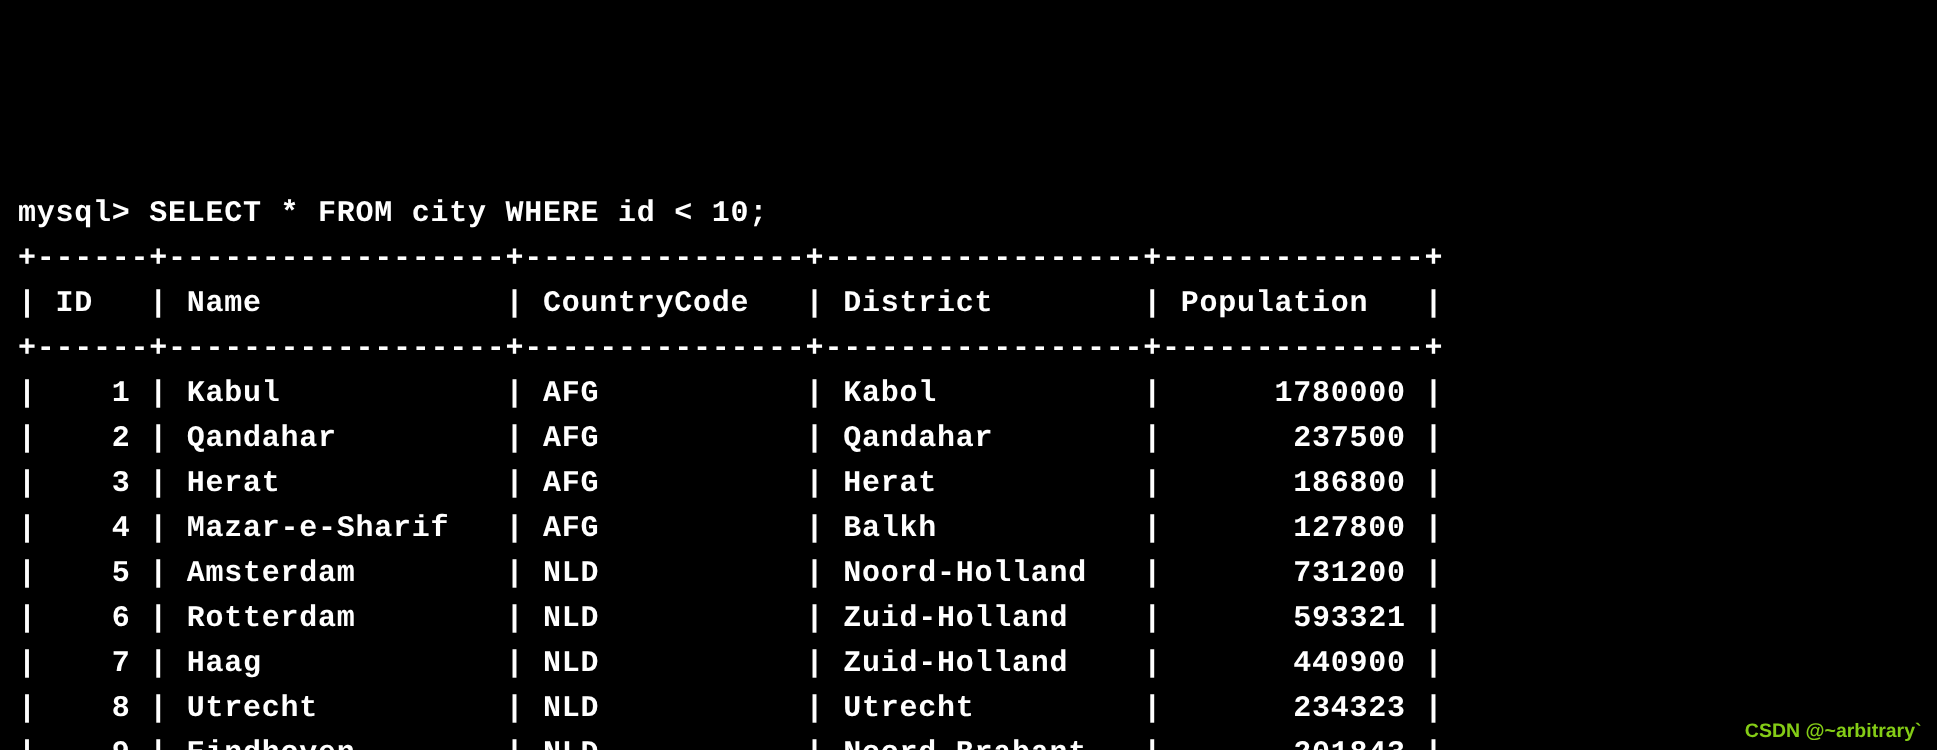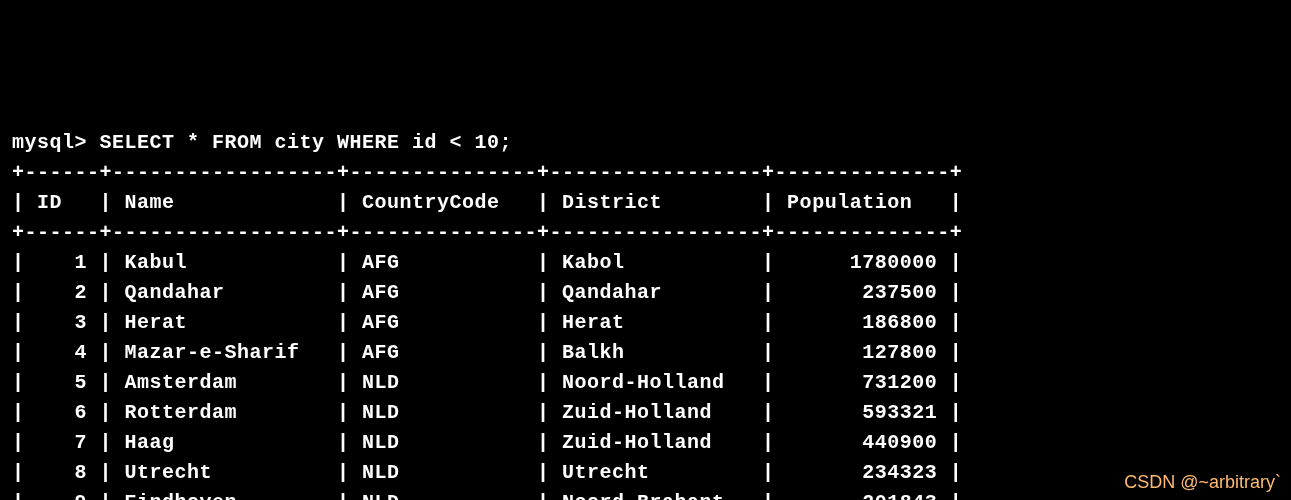--- a/index.html
+++ b/index.html
@@ -14,23 +14,23 @@
       line-height: 1.5;
       letter-spacing: 0.5px;
     }
     .terminal {
       display: block;
     }
     .watermark {
       position: fixed;
       bottom: 4px;
       right: 10px;
-      color: #fdba74;
-      font-size: 18px;
-      font-weight: normal;
+      color: #84cc16;
+      font-size: 13px;
+      font-weight: bold;
       font-family: Arial, sans-serif;
       letter-spacing: 0;
     }
   </style>
 </head>
 <body>
 
 
 
 <div class="terminal"><span><span>mysql&gt; </span><span>SELECT * FROM city WHERE id &lt; 10;</span></span>

